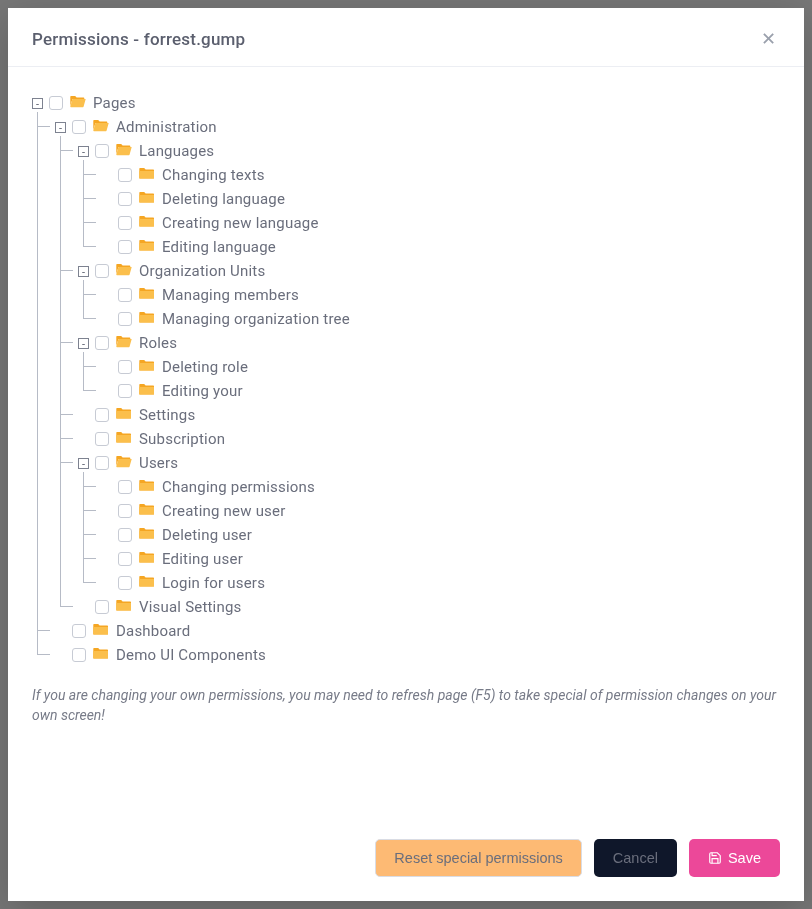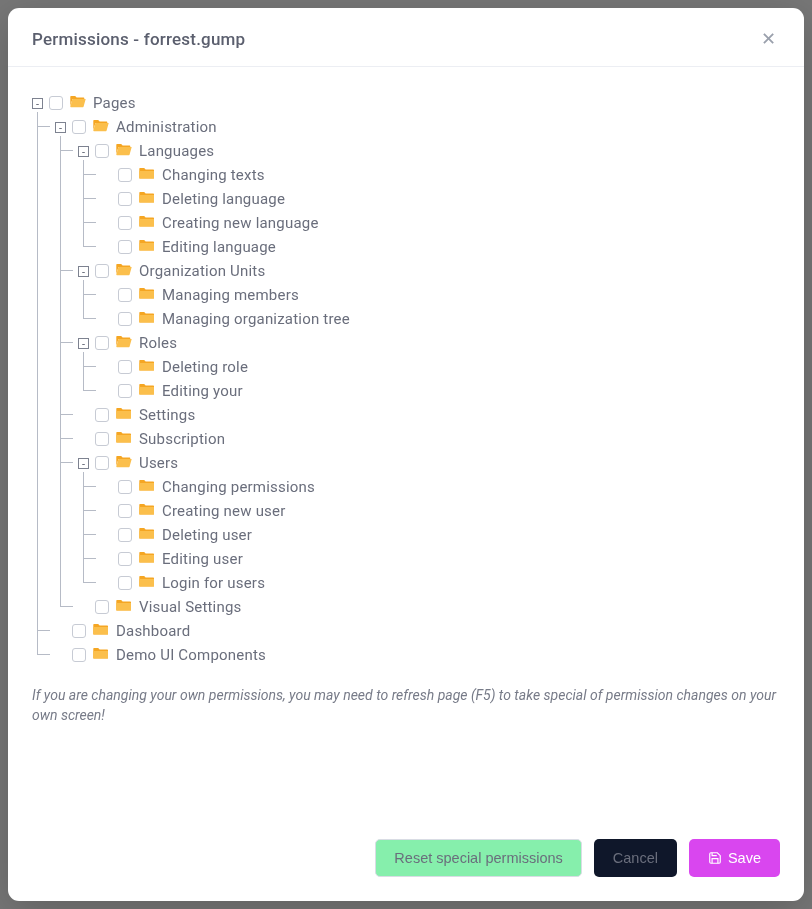--- a/index.html
+++ b/index.html
@@ -8,21 +8,21 @@
     font-family: -apple-system, BlinkMacSystemFont, "Segoe UI", Roboto, "Helvetica Neue", Arial, sans-serif;
     background: #777;
     width: 812px;
     height: 909px;
     overflow: hidden;
   }
   .modal {
     position: absolute;
     top: 8px; left: 8px; right: 8px; bottom: 8px;
     background: #fff;
-    border-radius: 11px;
+    border-radius: 0;
     box-shadow: 0 10px 40px rgba(0,0,0,.2);
     display: flex;
     flex-direction: column;
   }
   .modal-header {
     padding: 18px 24px 14px;
     border-bottom: 1px solid #eceef3;
     display: flex;
     align-items: center;
   }
@@ -128,23 +128,23 @@
   .btn {
     font-size: 14.5px;
     padding: 10px 18px;
     border-radius: 5px;
     cursor: pointer;
     border: 1px solid transparent;
     display: inline-flex;
     align-items: center;
     gap: 6px;
   }
-  .btn-outline { background:#86efac; color:#6a6e7c; border-color:#d9dce4; }
+  .btn-outline { background:#fdba74; color:#6a6e7c; border-color:#d9dce4; }
   .btn-muted   { background:#0f172a; color:#6a6e7c; }
-  .btn-primary { background:#d946ef; color:#fff; }
+  .btn-primary { background:#ec4899; color:#fff; }
   .save-icon { width:14px; height:14px; }
 </style>
 </head>
 <body>
 
 <div class="modal">
   <div class="modal-header">
     <span class="modal-title">Permissions - forrest.gump</span>
     <span class="close">✕</span>
   </div>

